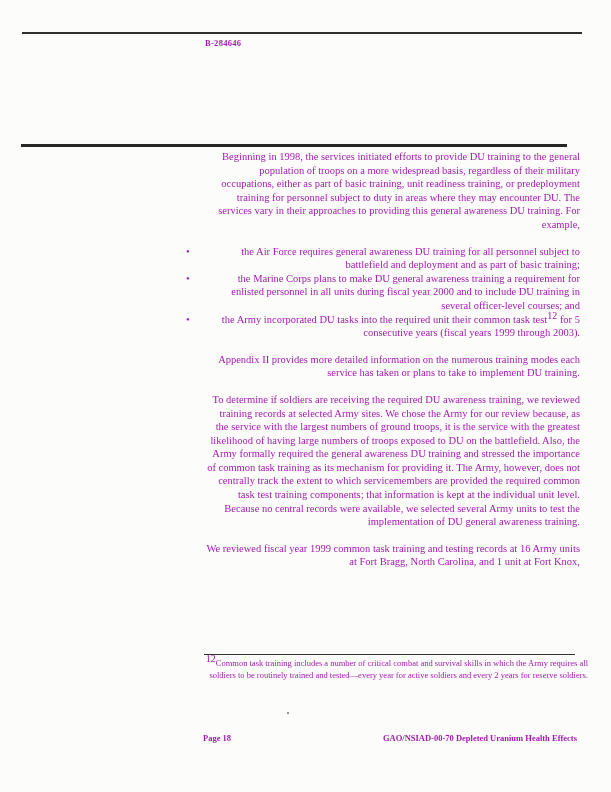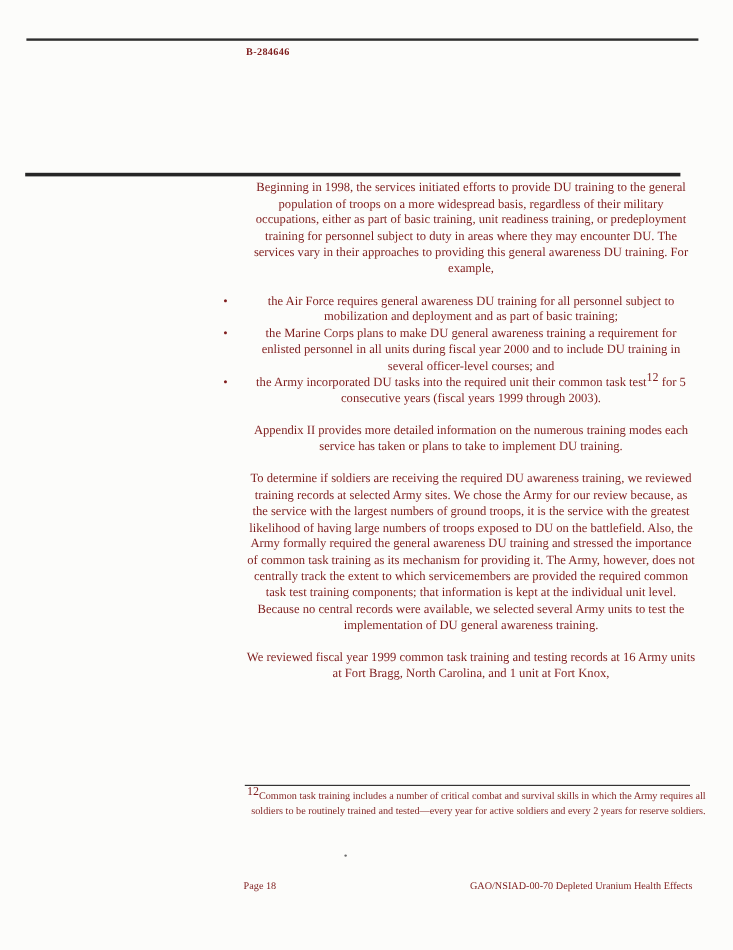--- a/index.html
+++ b/index.html
@@ -6,21 +6,21 @@
     margin: 0;
     padding: 0;
     background: #e8e8e6;
   }
   .page {
     position: relative;
     width: 611px;
     height: 792px;
     margin: 0 auto;
     background: #fcfcfa;
-    color: #7f1d1d;
+    color: #a21caf;
     font-family: "Liberation Serif", "DejaVu Serif", serif;
     overflow: hidden;
   }
   .rule-top {
     position: absolute;
     left: 22px;
     top: 32px;
     width: 560px;
     height: 2px;
     background: #2e2e2e;
@@ -41,21 +41,21 @@
     height: 2.5px;
     background: #262626;
   }
   .content {
     position: absolute;
     left: 205px;
     top: 150px;
     width: 375px;
     font-size: 10.5px;
     line-height: 13.6px;
-    text-align: center;
+    text-align: right;
   }
   .content p {
     margin: 0 0 13px 0;
   }
   ul.du-bullets {
     list-style: none;
     margin: 0 0 13px 0;
     padding: 0;
   }
   ul.du-bullets li {
@@ -100,40 +100,40 @@
     border-radius: 50%;
   }
   .footer {
     position: absolute;
     left: 203px;
     top: 733px;
     width: 374px;
     display: flex;
     justify-content: space-between;
     font-size: 8.5px;
-    font-weight: normal;
+    font-weight: bold;
   }
 </style>
 </head>
 <body>
 
 <div class="page">
 
   <div class="rule-top"></div>
 
   <div class="doc-number">B-284646</div>
 
   <div class="rule-section"></div>
 
   <div class="content">
 
     <p>Beginning in 1998, the services initiated efforts to provide DU training to the general population of troops on a more widespread basis, regardless of their military occupations, either as part of basic training, unit readiness training, or predeployment training for personnel subject to duty in areas where they may encounter DU. The services vary in their approaches to providing this general awareness DU training. For example,</p>
 
     <ul class="du-bullets">
-      <li><span>the Air Force requires general awareness DU training for all personnel subject to mobilization and deployment and as part of basic training;</span><sup></sup><span></span></li>
+      <li><span>the Air Force requires general awareness DU training for all personnel subject to battlefield and deployment and as part of basic training;</span><sup></sup><span></span></li>
       <li><span>the Marine Corps plans to make DU general awareness training a requirement for enlisted personnel in all units during fiscal year 2000 and to include DU training in several officer-level courses; and</span><sup></sup><span></span></li>
       <li><span>the Army incorporated DU tasks into the required unit their common task test</span><sup>12</sup><span> for 5 consecutive years (fiscal years 1999 through 2003).</span></li>
     </ul>
 
     <p>Appendix II provides more detailed information on the numerous training modes each service has taken or plans to take to implement DU training.</p>
 
     <p>To determine if soldiers are receiving the required DU awareness training, we reviewed training records at selected Army sites. We chose the Army for our review because, as the service with the largest numbers of ground troops, it is the service with the greatest likelihood of having large numbers of troops exposed to DU on the battlefield. Also, the Army formally required the general awareness DU training and stressed the importance of common task training as its mechanism for providing it. The Army, however, does not centrally track the extent to which servicemembers are provided the required common task test training components; that information is kept at the individual unit level. Because no central records were available, we selected several Army units to test the implementation of DU general awareness training.</p>
 
     <p>We reviewed fiscal year 1999 common task training and testing records at 16 Army units at Fort Bragg, North Carolina, and 1 unit at Fort Knox,</p>
 

